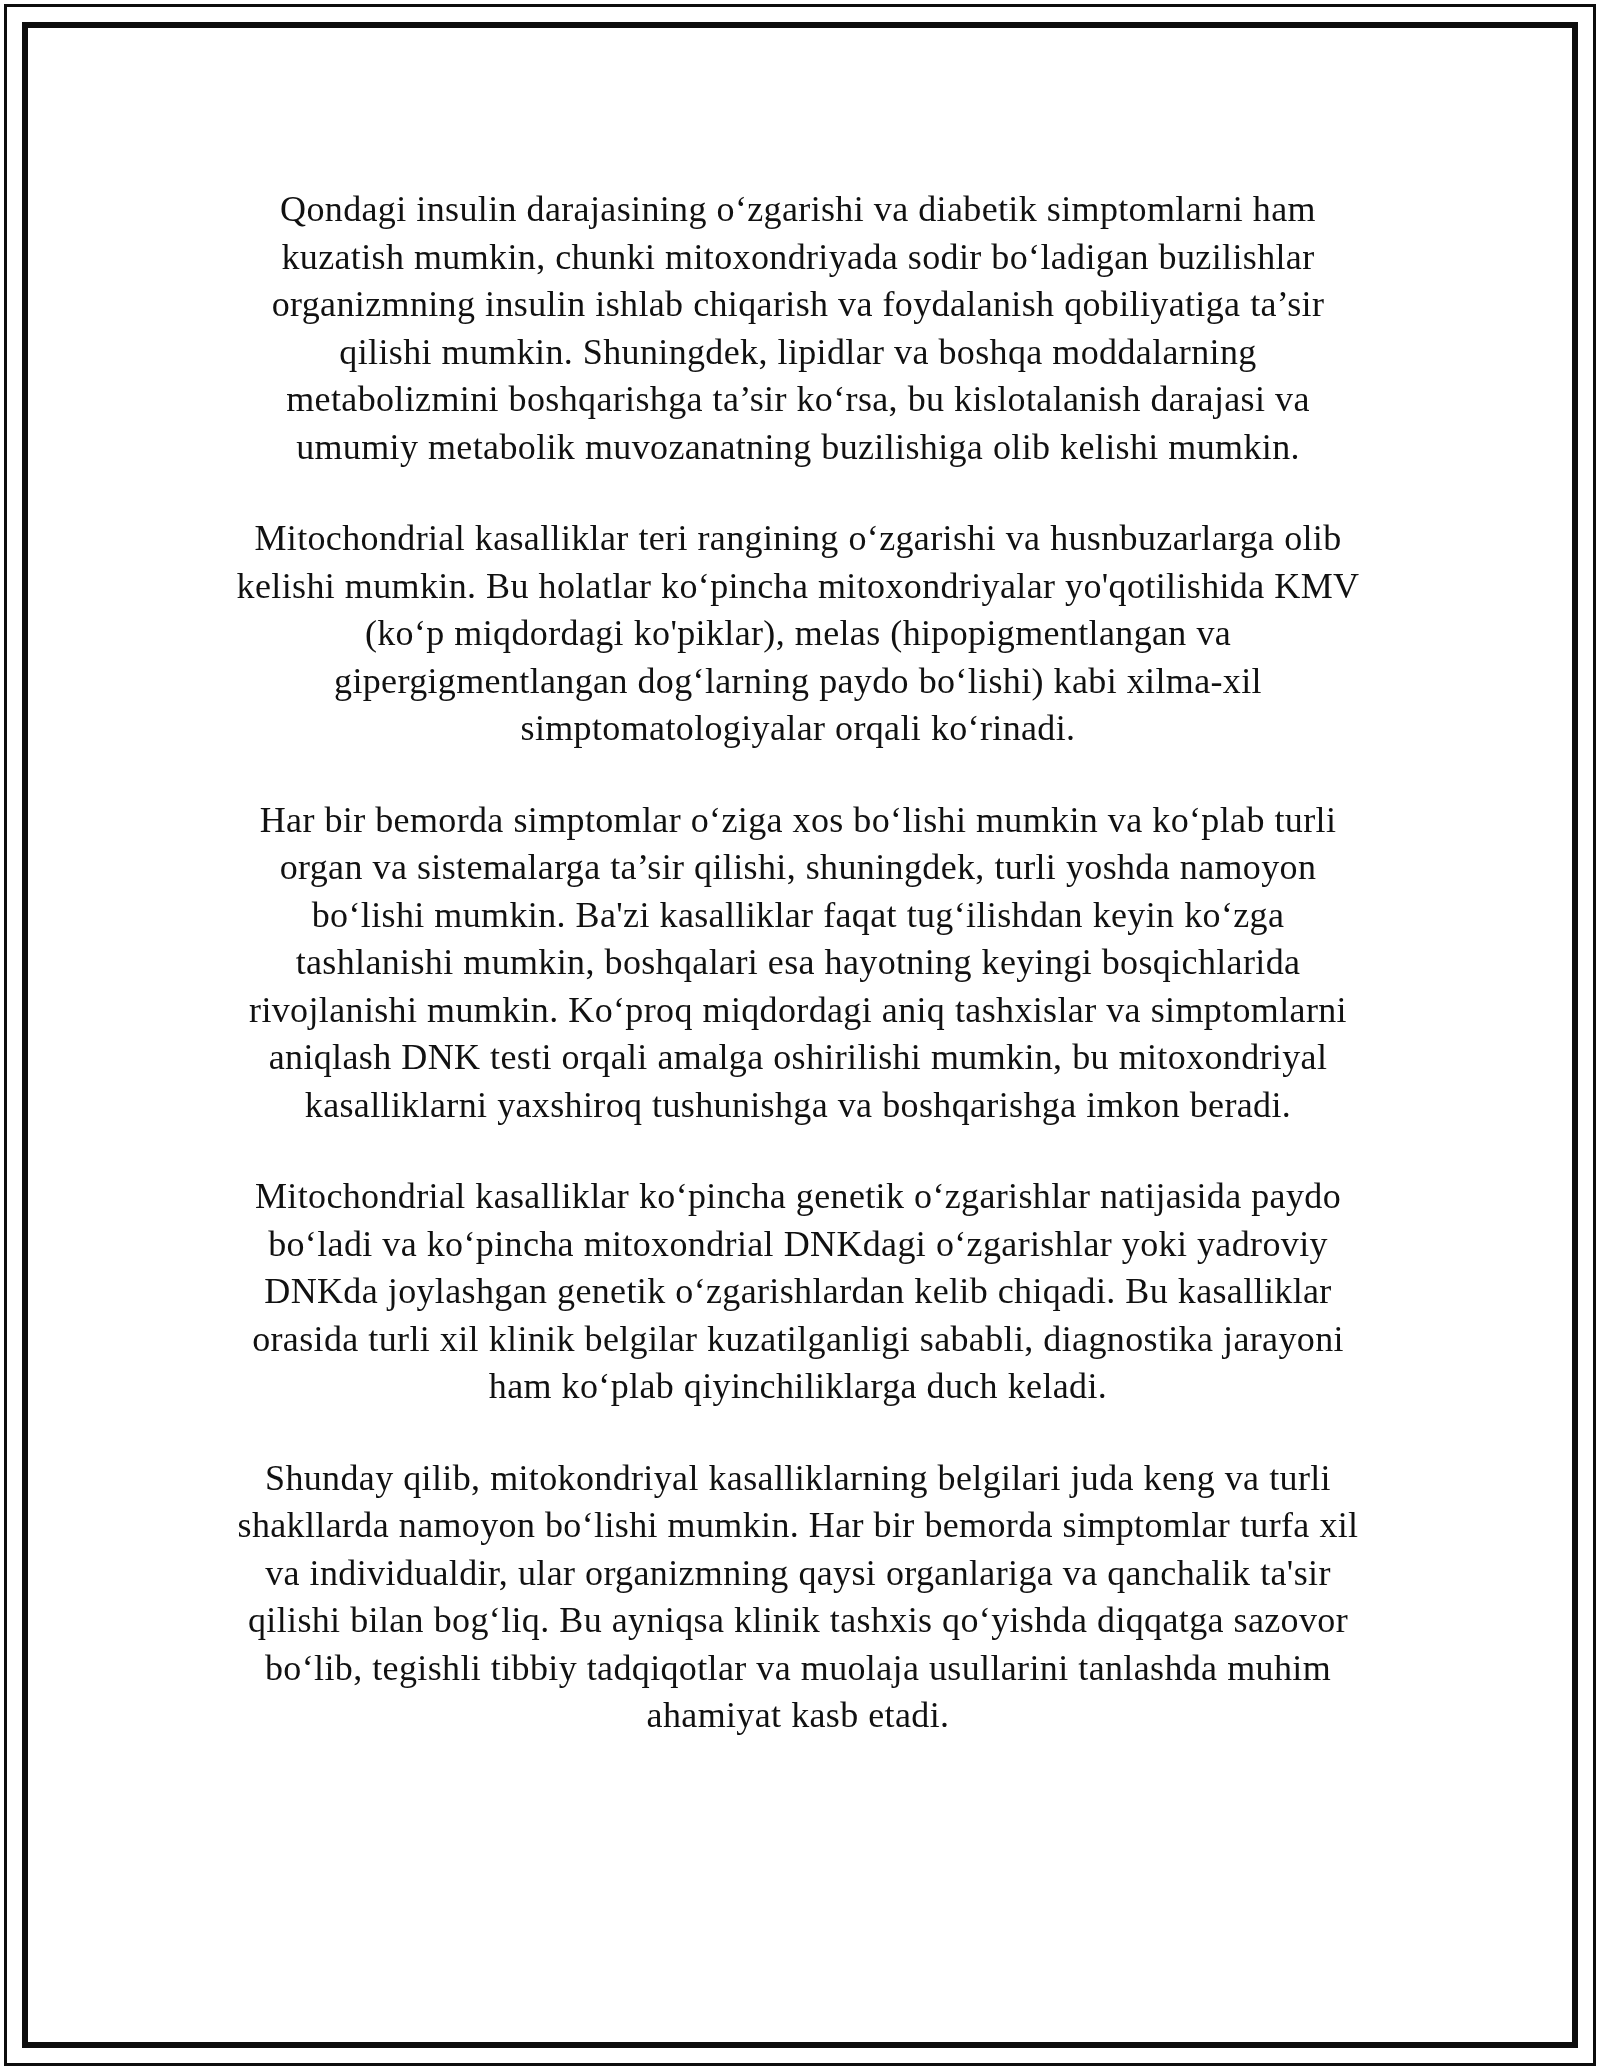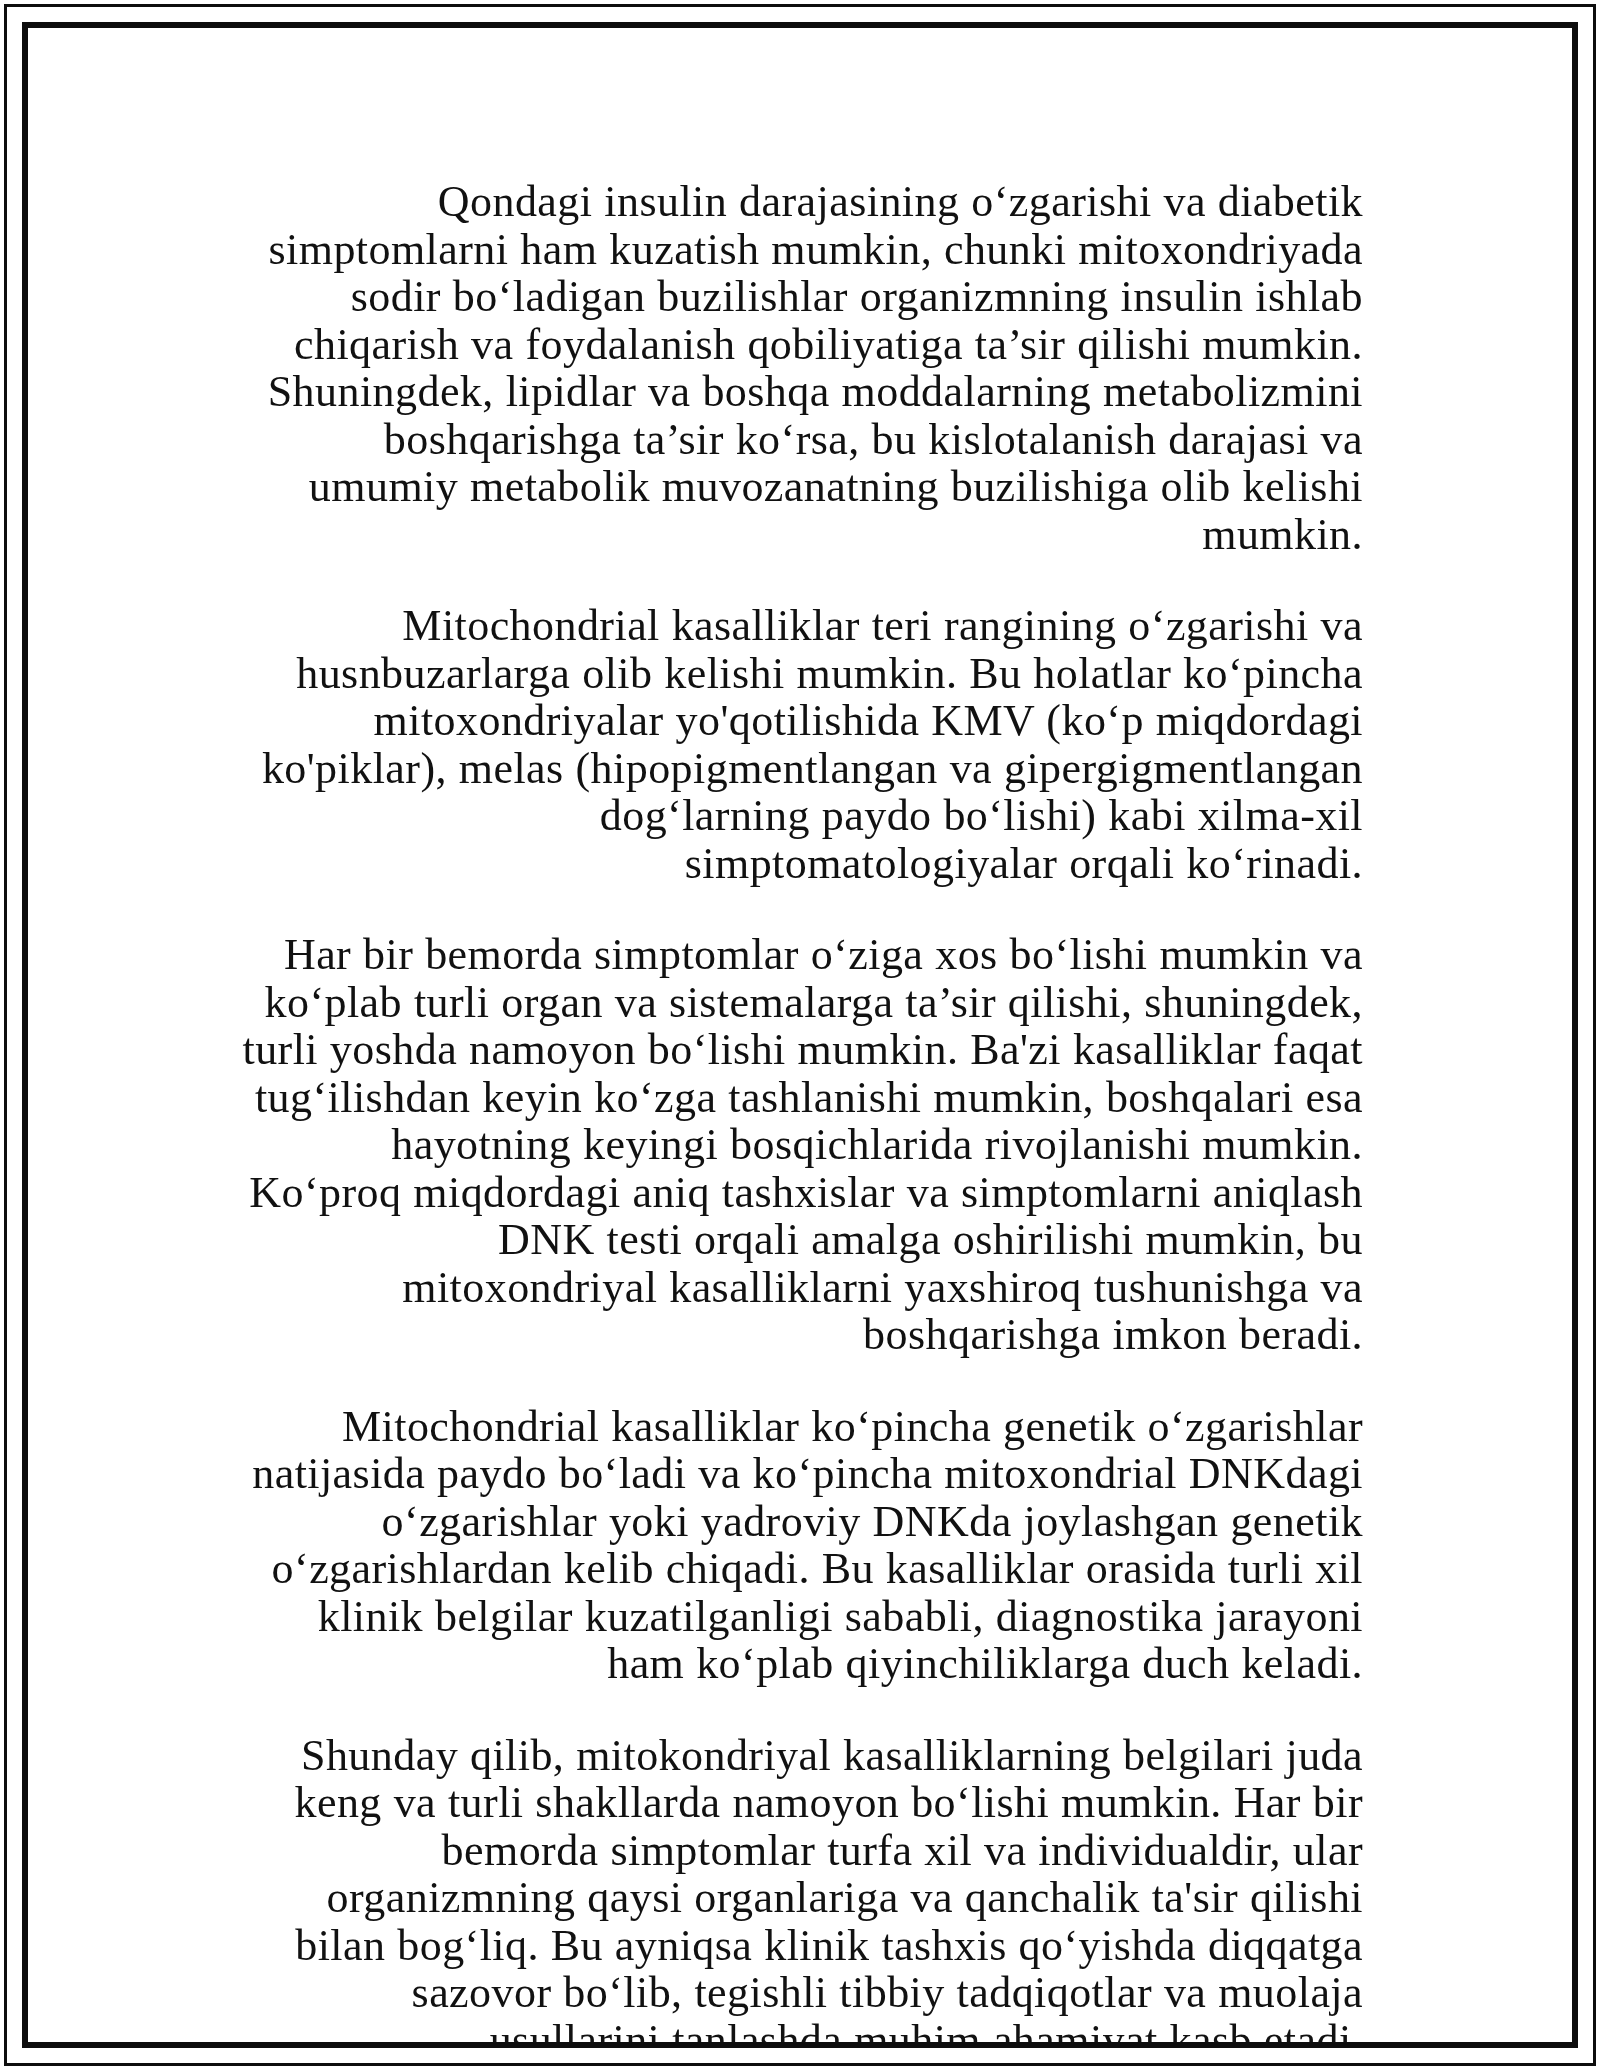--- a/index.html
+++ b/index.html
@@ -50,25 +50,25 @@
   }
 
   .content {
     position: absolute;
     left: 205px;
     top: 150px;
     width: 1130px;
   }
 
   .para {
-    margin: 0 0 44px 0;
-    font-size: 44px;
+    margin: 8px 0 44px 0;
+    font-size: 36px;
     line-height: 47.5px;
     color: #111111;
-    text-align: right;
+    text-align: center;
     letter-spacing: 0.01em;
     word-spacing: 0.01em;
     hyphens: none;
     -webkit-hyphens: none;
   }
 
   .para:last-child {
     margin-bottom: 0;
   }
 </style>

